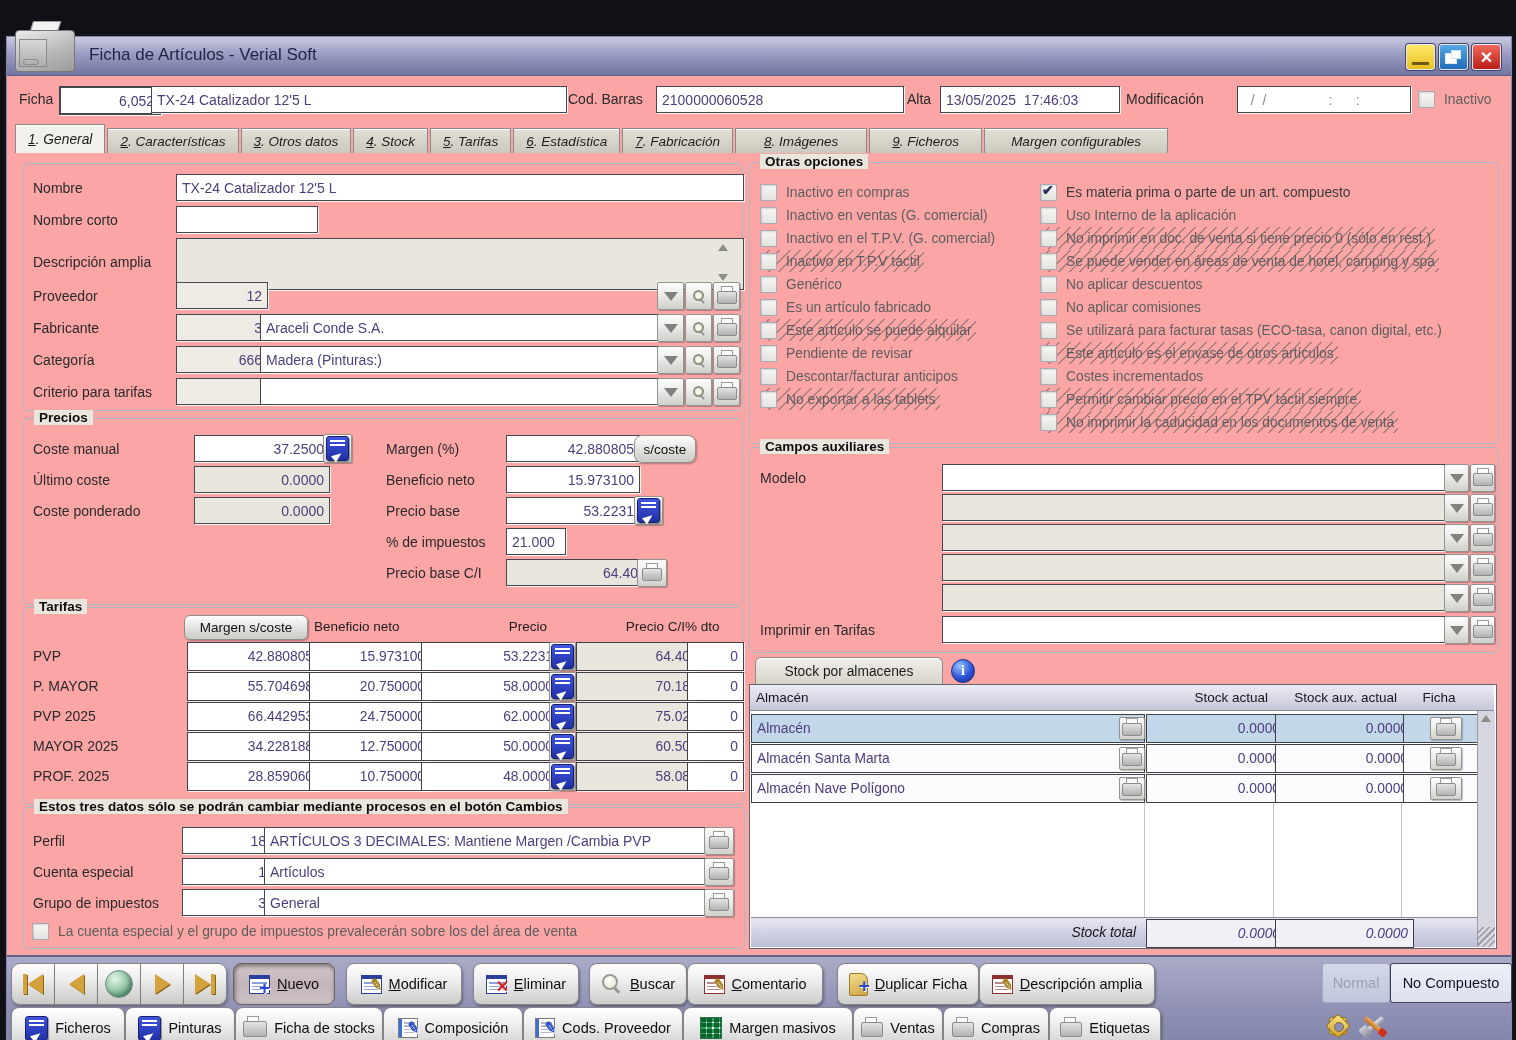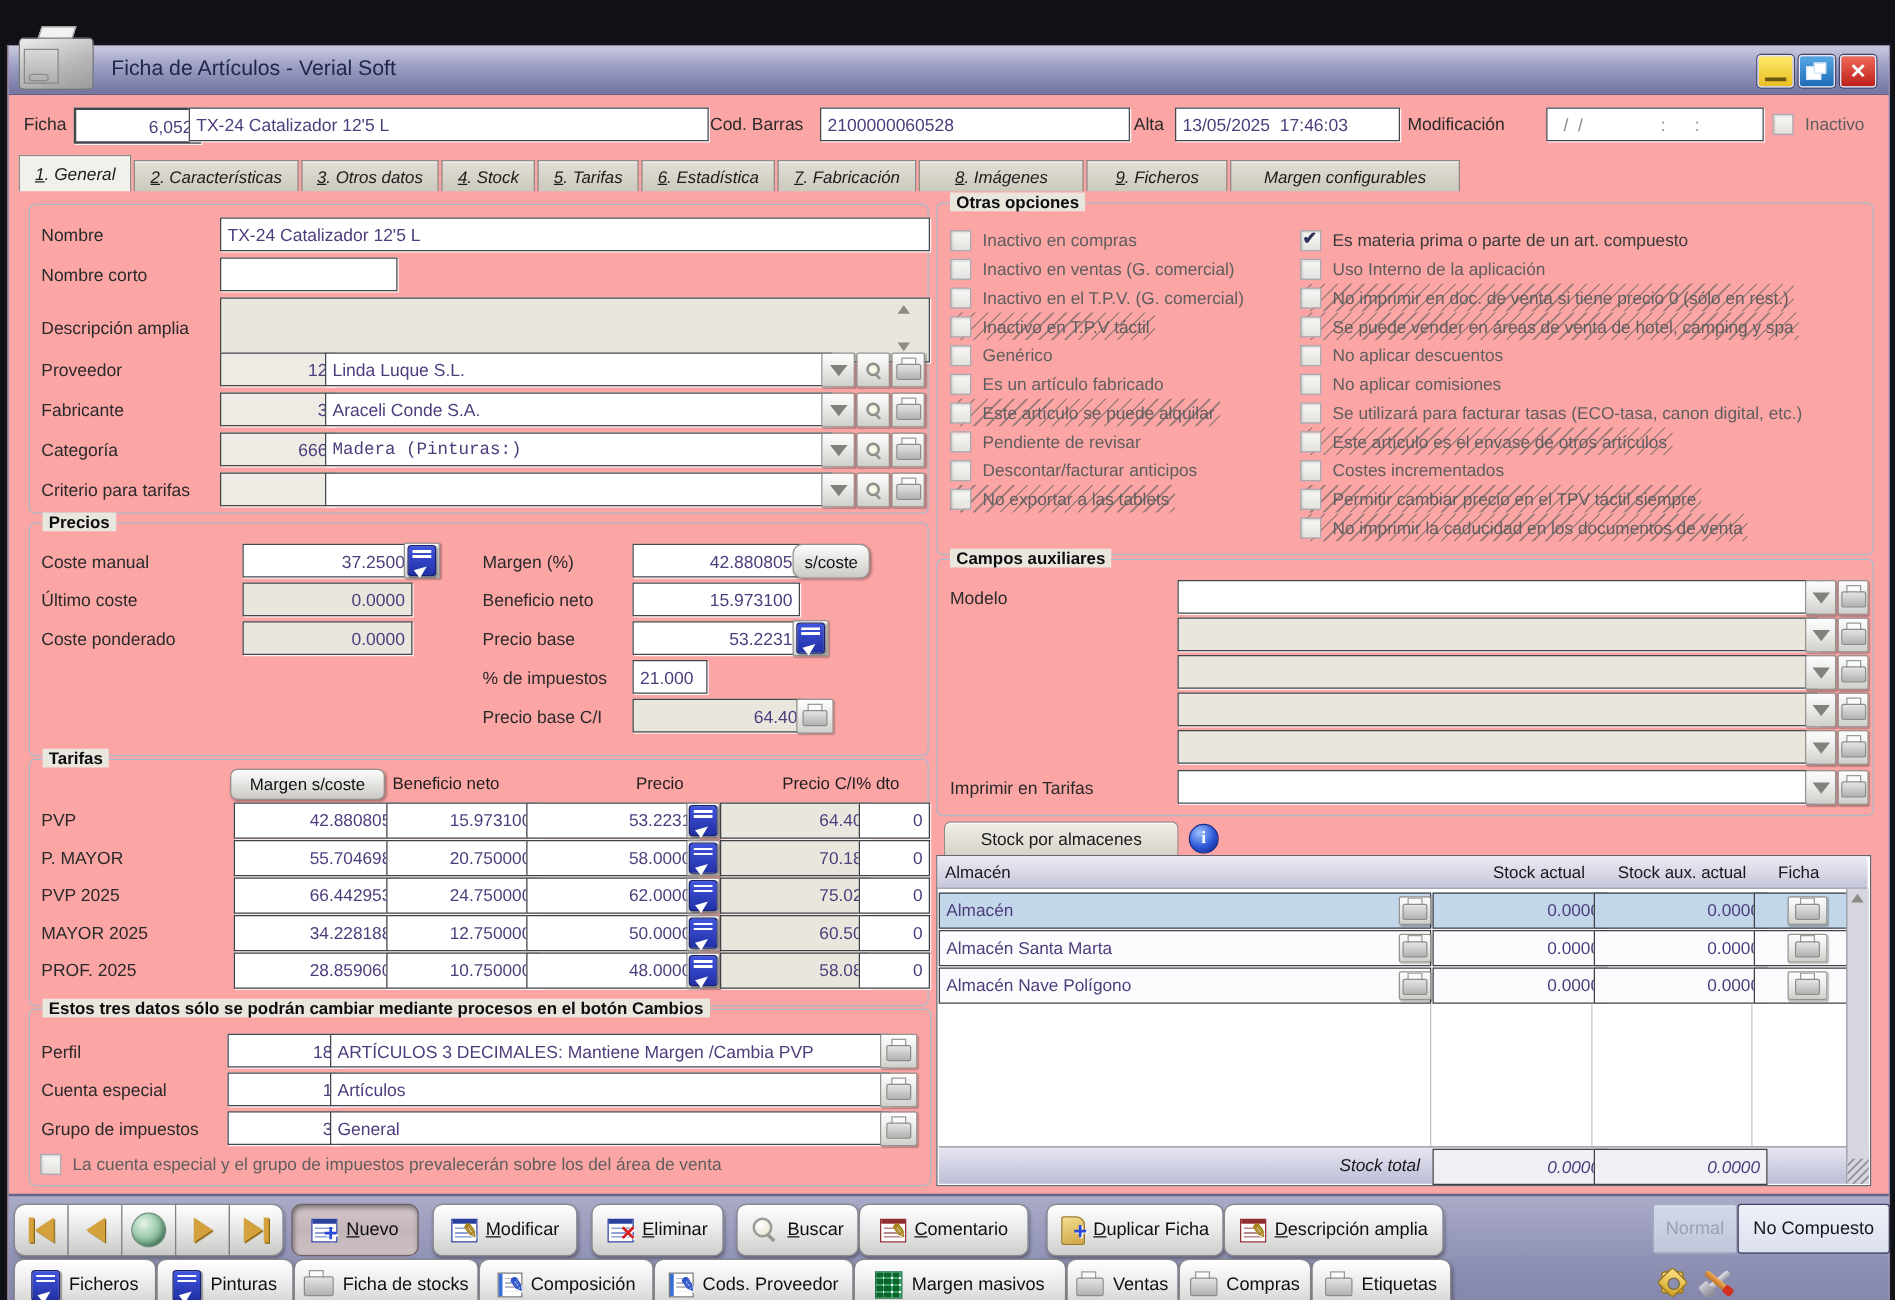--- a/index.html
+++ b/index.html
@@ -194,21 +194,20 @@
       <span class="fld" style="left:152px;top:10px;width:556px;">TX-24 Catalizador 12'5 L</span>
       <span class="lbl" style="left:9px;top:48px;">Nombre corto</span>
       <span class="fld" style="left:152px;top:42px;width:130px;"></span>
       <span class="lbl" style="left:9px;top:90px;">Descripción amplia</span>
       <span class="fld dis" style="left:152px;top:74px;width:556px;height:50px;align-items:flex-start;"></span>
       <span class="tri-up-s" style="position:absolute;left:694px;top:80px;"></span>
       <span class="tri-dn-s" style="position:absolute;left:694px;top:110px;"></span>
 
       <span class="lbl" style="left:9px;top:124px;">Proveedor</span>
       <span class="fld num gray" style="left:152px;top:118px;width:80px;">12</span>
-      <span class="fld" style="left:236px;top:118px;width:394px;">Linda Luque S.L.</span>
       <span class="cbtns" style="left:633px;top:118px;">
         <span class="sbtn">
             <span class="tri-dn"></span>
           </span>
         <span class="sbtn">
             <span class="ico-mag"></span>
           </span>
         <span class="sbtn">
             <span class="ico-prn"></span>
           </span>
@@ -224,21 +223,21 @@
         <span class="sbtn">
             <span class="ico-mag"></span>
           </span>
         <span class="sbtn">
             <span class="ico-prn"></span>
           </span>
       </span>
 
       <span class="lbl" style="left:9px;top:188px;">Categoría</span>
       <span class="fld num gray" style="left:152px;top:182px;width:80px;">666</span>
-      <span class="fld" style="left:236px;top:182px;width:394px;font-family:Liberation Mono, monospace;">Madera (Pinturas:)</span>
+      <span class="fld" style="left:236px;top:182px;width:394px;">Madera (Pinturas:)</span>
       <span class="cbtns" style="left:633px;top:182px;">
         <span class="sbtn">
             <span class="tri-dn"></span>
           </span>
         <span class="sbtn">
             <span class="ico-mag"></span>
           </span>
         <span class="sbtn">
             <span class="ico-prn"></span>
           </span>

